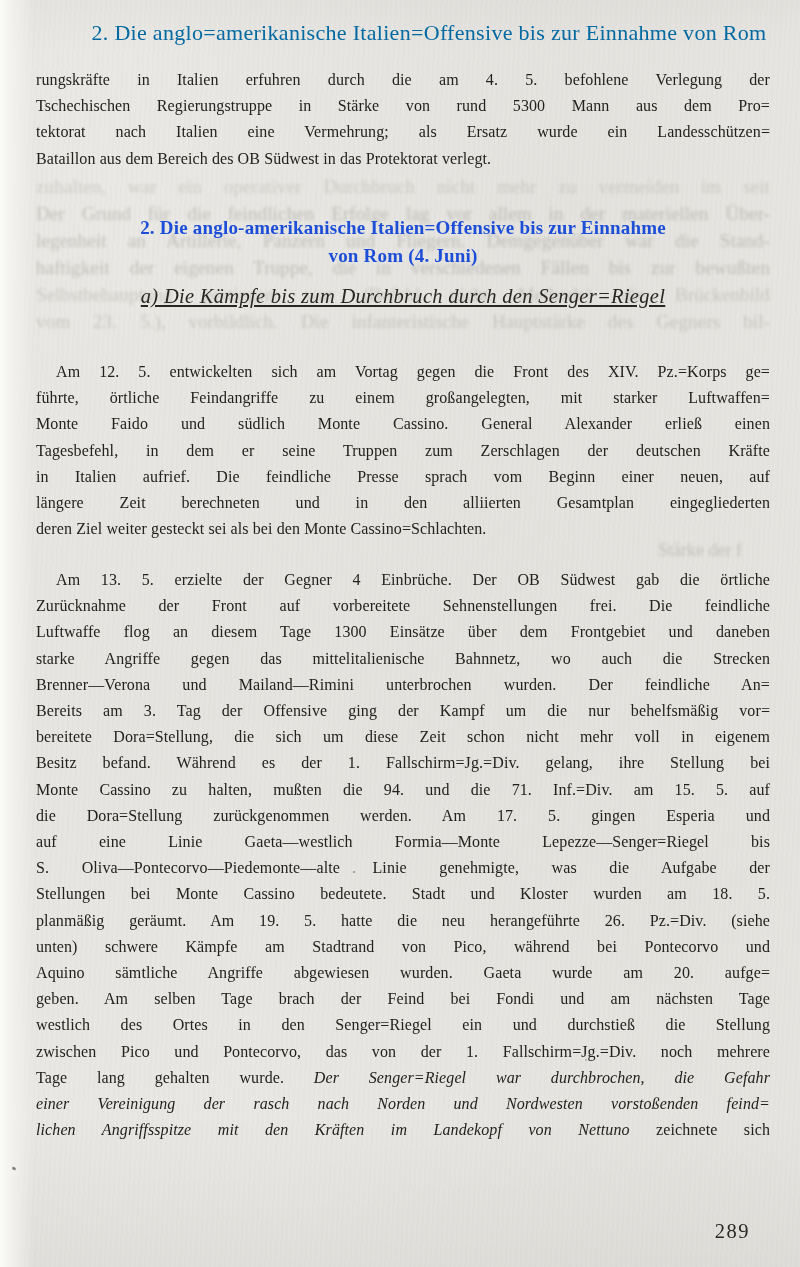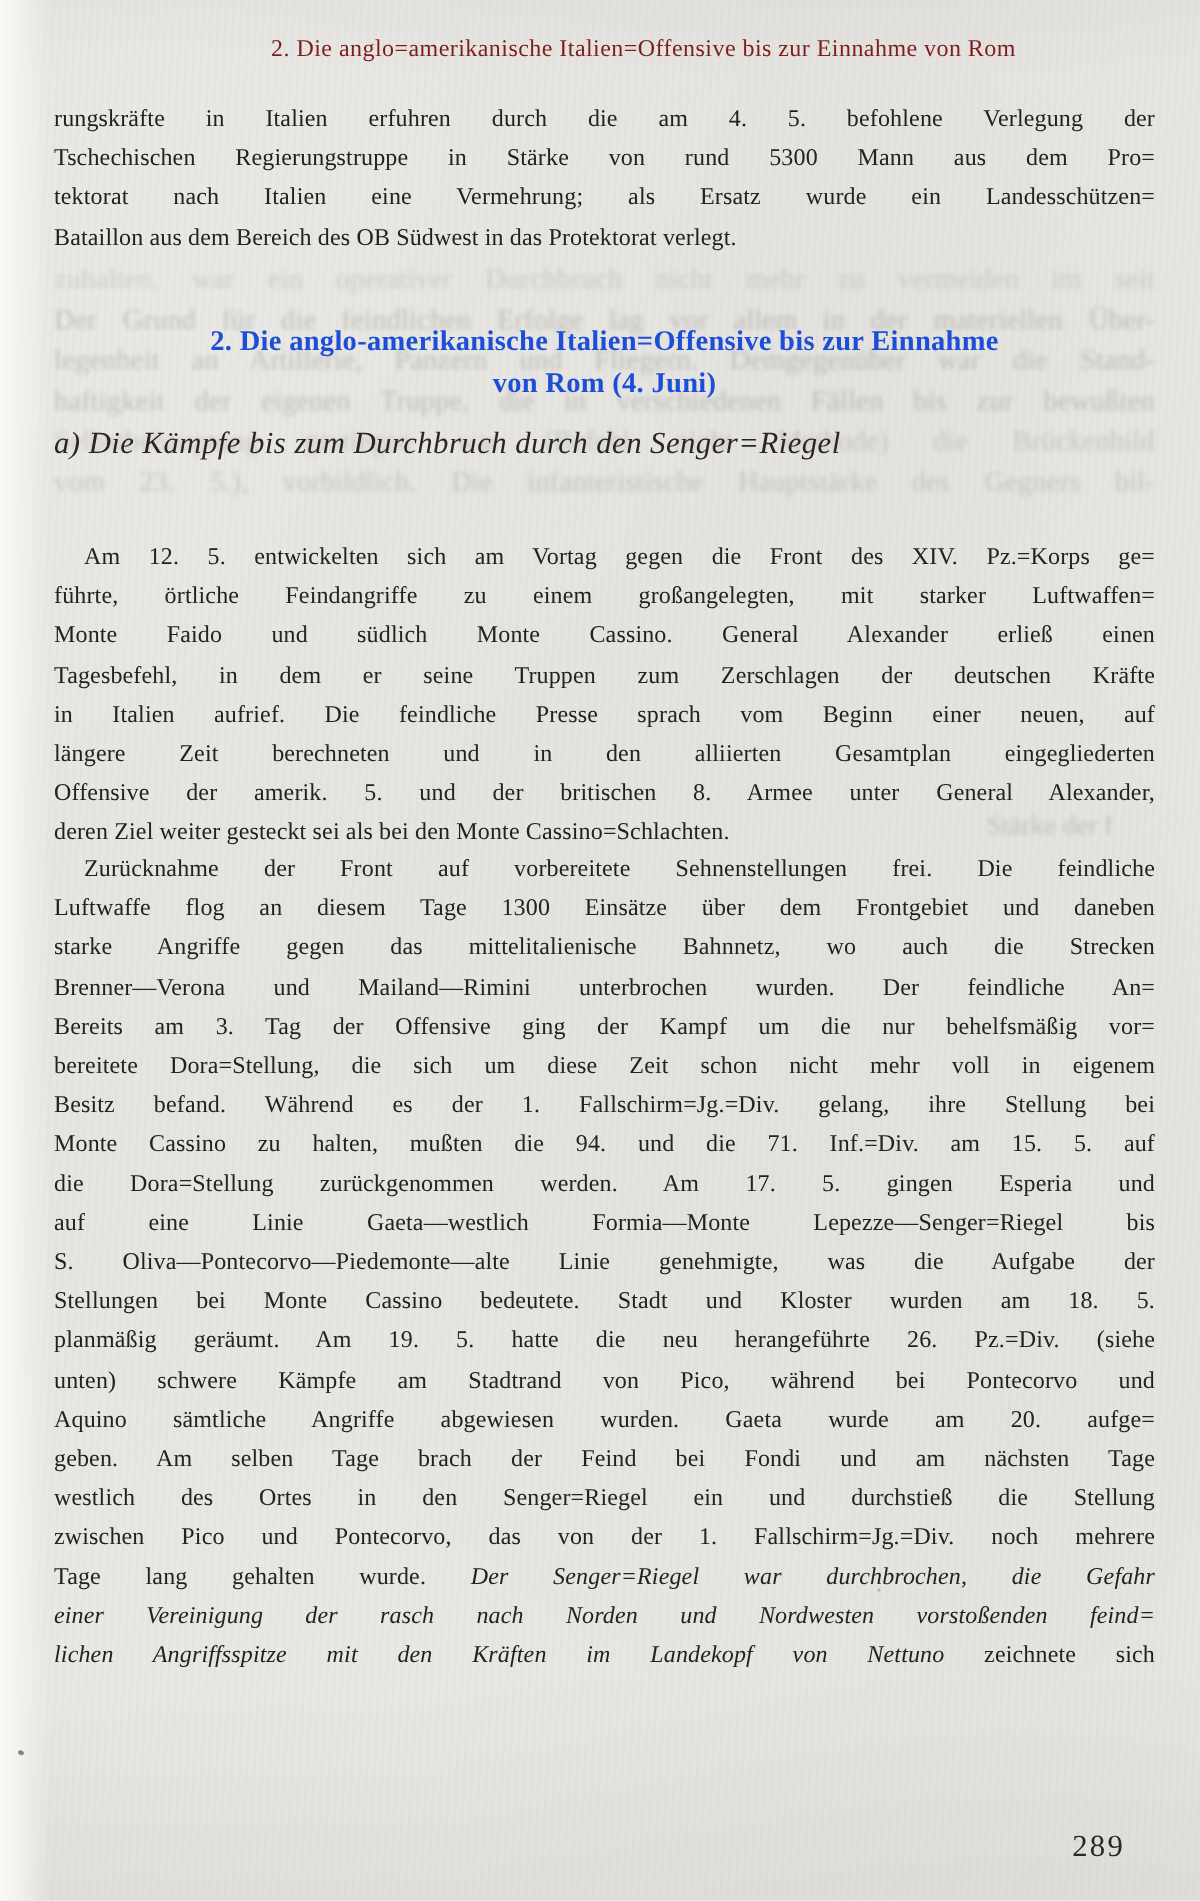--- a/index.html
+++ b/index.html
@@ -15,40 +15,40 @@
       radial-gradient(ellipse at 72% 18%, rgba(118,116,108,0.05), transparent 55%),
       radial-gradient(ellipse at 25% 55%, rgba(118,116,108,0.04), transparent 50%),
       radial-gradient(ellipse at 85% 75%, rgba(118,116,108,0.05), transparent 45%),
       linear-gradient(180deg, rgba(110,108,102,0.04), rgba(110,108,102,0) 50px),
       linear-gradient(180deg, transparent 88%, rgba(100,98,92,0.07) 100%),
       repeating-linear-gradient(93deg, rgba(60,58,52,0.015) 0 2px, rgba(255,255,255,0.012) 2px 5px),
       #e9e8e4;
   }
   .runhead{
     position:absolute;top:21px;left:36px;width:734px;
-    text-align:center;font-size:16px;line-height:24px;letter-spacing:.3px;
-    transform:translateX(26px);color:#7f1d1d;z-index:3;
+    text-align:center;font-size:22px;line-height:24px;letter-spacing:.3px;
+    transform:translateX(26px);color:#0369a1;z-index:3;
   }
   .block{position:absolute;left:36px;width:734px;z-index:3;}
   .line{
     font-size:16px;line-height:26.2px;letter-spacing:.1px;
     text-align:justify;text-align-last:justify;white-space:normal;
   }
   .line.end{text-align-last:left;}
   .indent-first .line:first-child{text-indent:20px;}
   .it{font-style:italic;}
   .heading{
     position:absolute;left:36px;width:734px;top:214px;z-index:3;
     text-align:center;font-weight:bold;font-size:19px;line-height:27.5px;
     letter-spacing:.2px;color:#1d4ed8;
   }
   .subheading{
     position:absolute;left:36px;width:734px;top:283px;z-index:3;
-    text-align:left;font-style:italic;font-size:20.5px;line-height:26px;
-    letter-spacing:.3px;color:#2a2722;
+    text-align:center;font-style:italic;font-size:20.5px;line-height:26px;
+    letter-spacing:.3px;color:#2a2722;text-decoration:underline;
   }
   .ghostband{position:absolute;left:36px;top:174px;width:734px;z-index:1;}
   .ghostband .line{
     font-size:19px;line-height:26.9px;color:#8e8d87;
     filter:blur(1.4px);opacity:.44;
   }
   .ghostband .line:nth-child(1){opacity:.30;}
   .ghostband .line:nth-child(5){opacity:.34;}
   .ghostband .line:nth-child(6){opacity:.36;}
   .ghostfrag{
@@ -97,25 +97,25 @@
 
 <div class="subheading">a) Die Kämpfe bis zum Durchbruch durch den Senger=Riegel</div>
 
 <div class="block indent-first" style="top:331px;margin-top:28px;">
     <div class="line">Am 12. 5. entwickelten sich am Vortag gegen die Front des XIV. Pz.=Korps ge=</div>
     <div class="line">führte, örtliche Feindangriffe zu einem großangelegten, mit starker Luftwaffen=</div>
     <div class="line">Monte Faido und südlich Monte Cassino. General Alexander erließ einen</div>
     <div class="line">Tagesbefehl, in dem er seine Truppen zum Zerschlagen der deutschen Kräfte</div>
     <div class="line">in Italien aufrief. Die feindliche Presse sprach vom Beginn einer neuen, auf</div>
     <div class="line">längere Zeit berechneten und in den alliierten Gesamtplan eingegliederten</div>
-    <div class="line">Offensive der amerik. 5. und der britischen 8. Armee unter General Alexander,</div>
     <div class="line end">deren Ziel weiter gesteckt sei als bei den Monte Cassino=Schlachten.</div>
   </div>
 
 <div class="block indent-first" style="top:567px;">
+    <div class="line">Am 13. 5. erzielte der Gegner 4 Einbrüche. Der OB Südwest gab die örtliche</div>
     <div class="line">Zurücknahme der Front auf vorbereitete Sehnenstellungen frei. Die feindliche</div>
     <div class="line">Luftwaffe flog an diesem Tage 1300 Einsätze über dem Frontgebiet und daneben</div>
     <div class="line">starke Angriffe gegen das mittelitalienische Bahnnetz, wo auch die Strecken</div>
     <div class="line">Brenner—Verona und Mailand—Rimini unterbrochen wurden. Der feindliche An=</div>
     <div class="line">Bereits am 3. Tag der Offensive ging der Kampf um die nur behelfsmäßig vor=</div>
     <div class="line">bereitete Dora=Stellung, die sich um diese Zeit schon nicht mehr voll in eigenem</div>
     <div class="line">Besitz befand. Während es der 1. Fallschirm=Jg.=Div. gelang, ihre Stellung bei</div>
     <div class="line">Monte Cassino zu halten, mußten die 94. und die 71. Inf.=Div. am 15. 5. auf</div>
     <div class="line">die Dora=Stellung zurückgenommen werden. Am 17. 5. gingen Esperia und</div>
     <div class="line">auf eine Linie Gaeta—westlich Formia—Monte Lepezze—Senger=Riegel bis</div>

